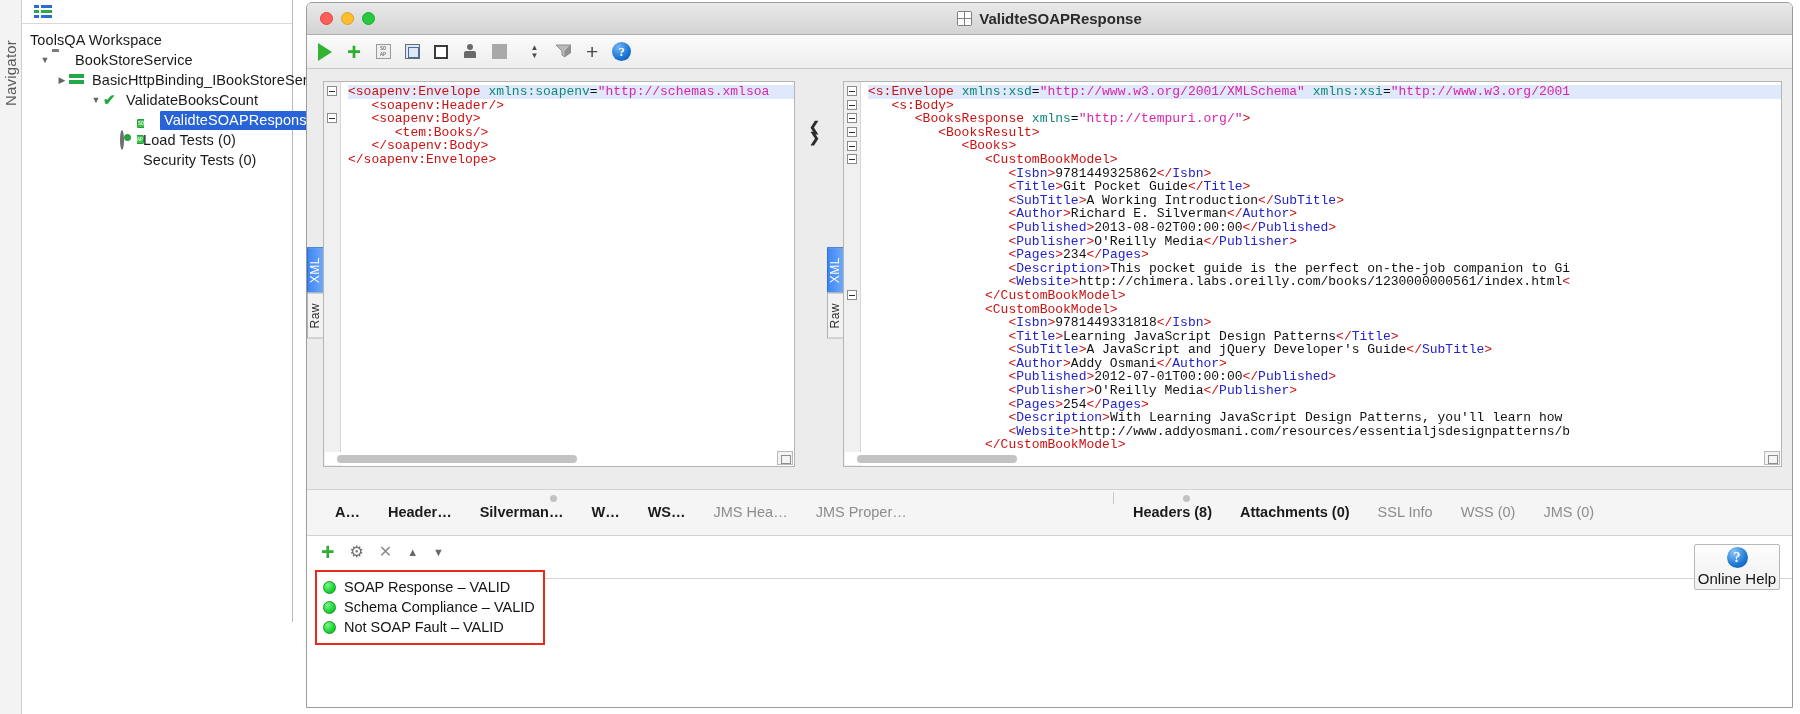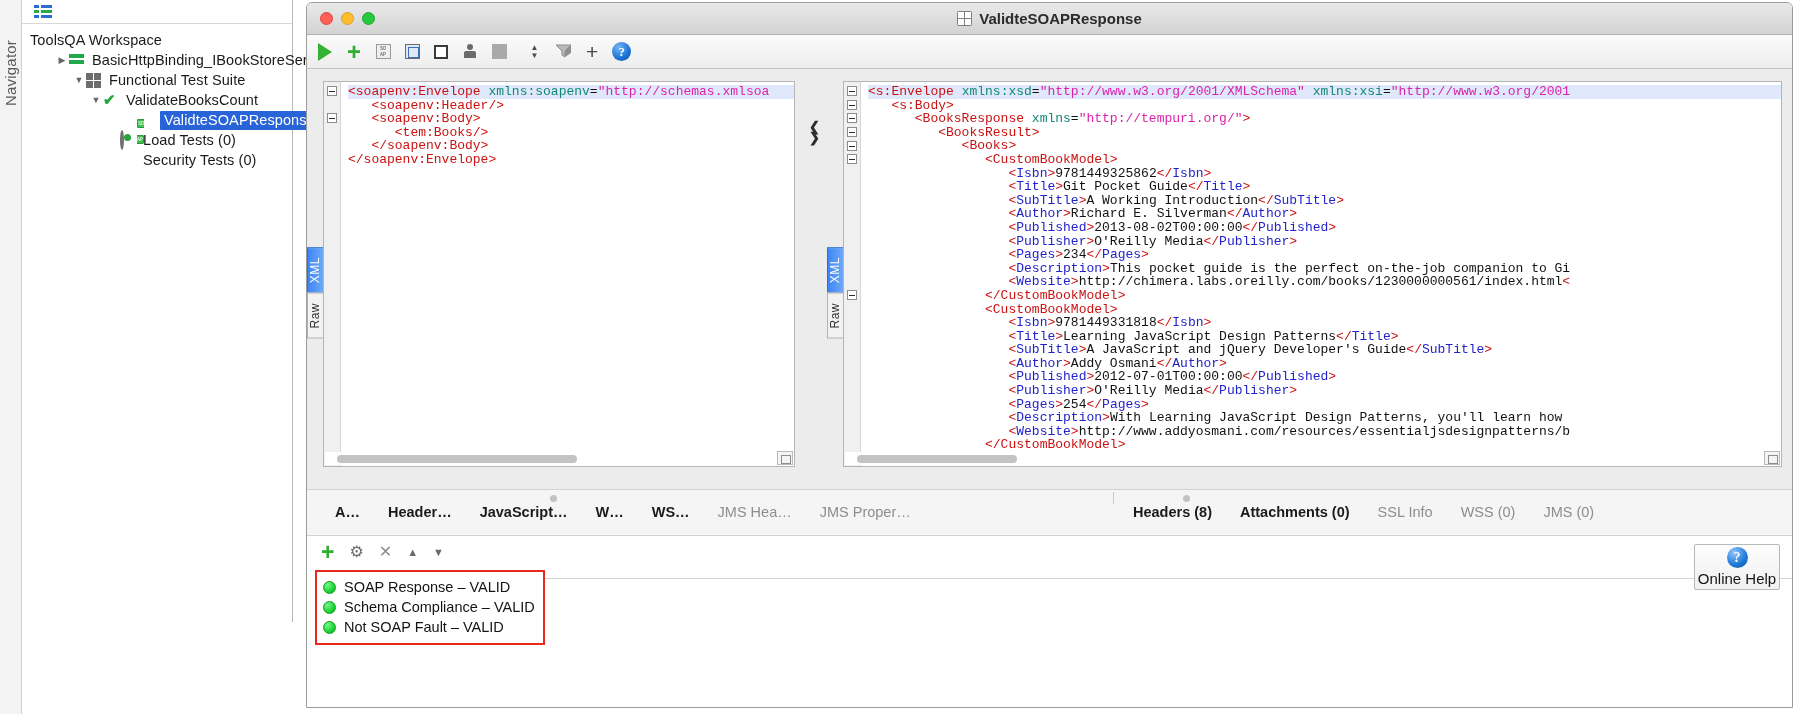--- a/index.html
+++ b/index.html
@@ -252,39 +252,32 @@
         <i style="position:absolute;left:0;top:10px;width:5px;height:3px;background:#2b6cd4;display:block;"></i>
         <i style="position:absolute;left:7px;top:10px;width:11px;height:3px;background:#2b6cd4;display:block;"></i>
       </span>
     </div>
 
     <div class="tree">
       <div class="tree-row" style="padding-left:8px;">
         <span class="t-label">ToolsQA Workspace</span>
       </div>
 
+      <div class="tree-row" style="padding-left:16px;">
+        <span class="twisty down"></span>
+        <span class="t-icon"><span class="ic-folder"></span></span>
+        <span class="t-label">BookStoreService</span>
+      </div>
 
       <div class="tree-row" style="padding-left:33px;">
         <span class="twisty right"></span>
         <span class="t-icon"><span class="ic-arrows"></span></span>
         <span class="t-label">BasicHttpBinding_IBookStoreServi</span>
       </div>
 
-      <div class="tree-row" style="padding-left:50px;">
-        <span class="twisty down"></span>
-        <span class="t-icon">
-          <span class="ic-grid4">
-              <i></i>
-              <i></i>
-              <i></i>
-              <i></i>
-            </span>
-        </span>
-        <span class="t-label">Functional Test Suite</span>
-      </div>
 
       <div class="tree-row" style="padding-left:67px;">
         <span class="twisty down"></span>
         <span class="t-icon"><span class="ic-check">✔</span></span>
         <span class="t-label">ValidateBooksCount</span>
       </div>
 
 
       <div class="tree-row" style="padding-left:115px;">
         <span class="t-icon"><span class="ic-soap">SO<br>AP</span></span>
@@ -409,21 +402,21 @@
     </div>
 
     <div class="tabsarea">
       <div class="tab-dot" style="left:243px;"></div>
       <div class="tab-dot" style="left:876px;"></div>
       <div class="tab-div"></div>
 
       <div class="tabs-row" id="req-tabs" style="left:14px;">
           <span class="tab">A…</span>
           <span class="tab">Header…</span>
-          <span class="tab">JavaScript…</span>
+          <span class="tab">Silverman…</span>
           <span class="tab">W…</span>
           <span class="tab">WS…</span>
           <span class="tab dim">JMS Hea…</span>
           <span class="tab dim">JMS Proper…</span>
         </div>
       <div class="tabs-row" id="res-tabs" style="left:812px;">
           <span class="tab">Headers (8)</span>
           <span class="tab">Attachments (0)</span>
           <span class="tab dim">SSL Info</span>
           <span class="tab dim">WSS (0)</span>

